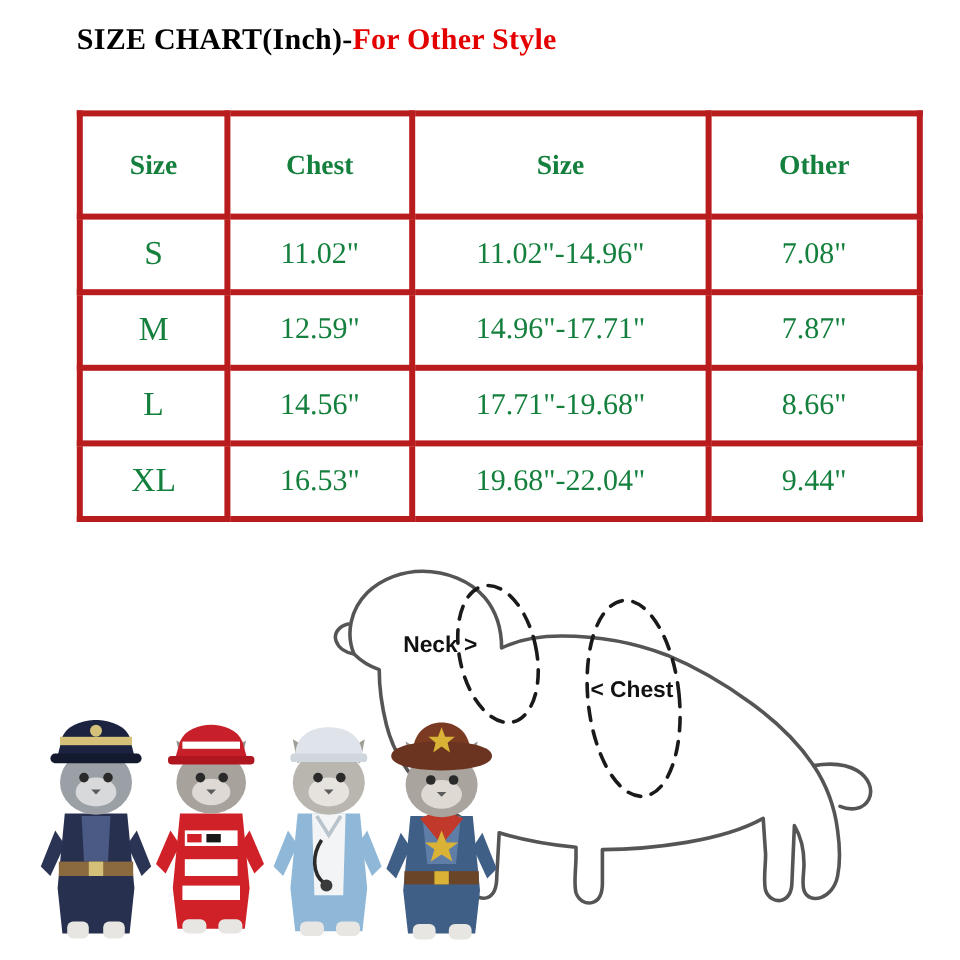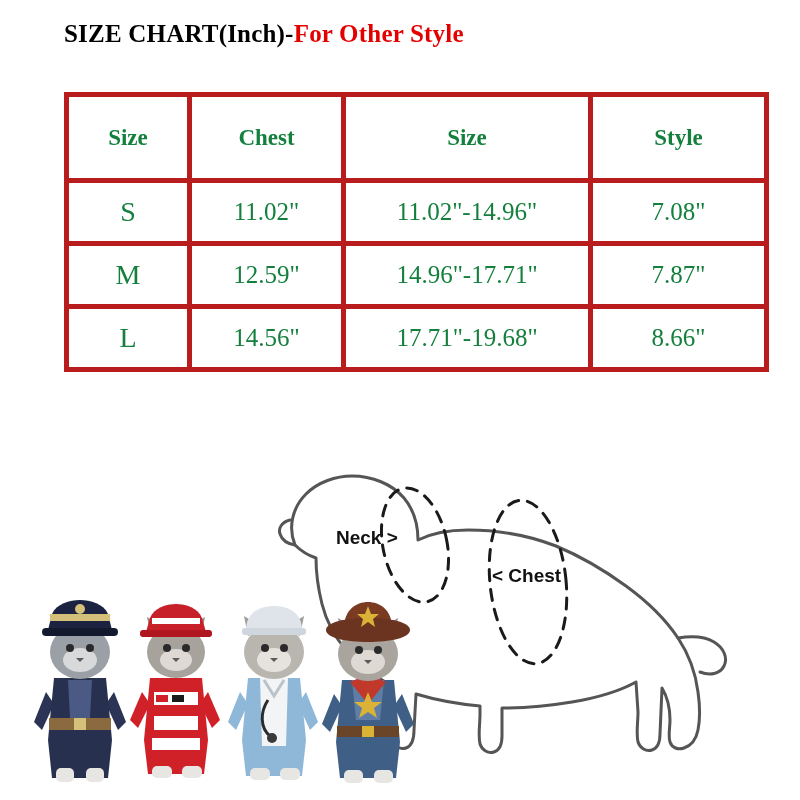--- a/index.html
+++ b/index.html
@@ -105,41 +105,47 @@
 <div class="title-wrap">
   <span class="title-main">SIZE CHART(Inch)-</span><span class="title-accent">For Other Style</span>
 </div>
 
 <table class="chart-table">
   <thead>
     <tr>
       <th class="col-size">Size</th>
       <th class="col-neck">Chest</th>
       <th class="col-chest">Size</th>
-      <th class="col-length">Style</th>
+      <th class="col-length">Other</th>
     </tr>
   </thead>
   <tbody>
     <tr>
       <td class="size-cell">S</td>
       <td>11.02"</td>
       <td>11.02"-14.96"</td>
       <td>7.08"</td>
     </tr>
     <tr>
       <td class="size-cell">M</td>
       <td>12.59"</td>
       <td>14.96"-17.71"</td>
       <td>7.87"</td>
     </tr>
     <tr>
       <td class="size-cell">L</td>
       <td>14.56"</td>
       <td>17.71"-19.68"</td>
       <td>8.66"</td>
+    </tr>
+    <tr>
+      <td class="size-cell">XL</td>
+      <td>16.53"</td>
+      <td>19.68"-22.04"</td>
+      <td>9.44"</td>
     </tr>
   </tbody>
 </table>
 
 <div class="illustration">
 
   <svg width="800" height="370" viewBox="0 0 800 370">
 
     <path d="M295,115
          C288,98 292,78 306,64

